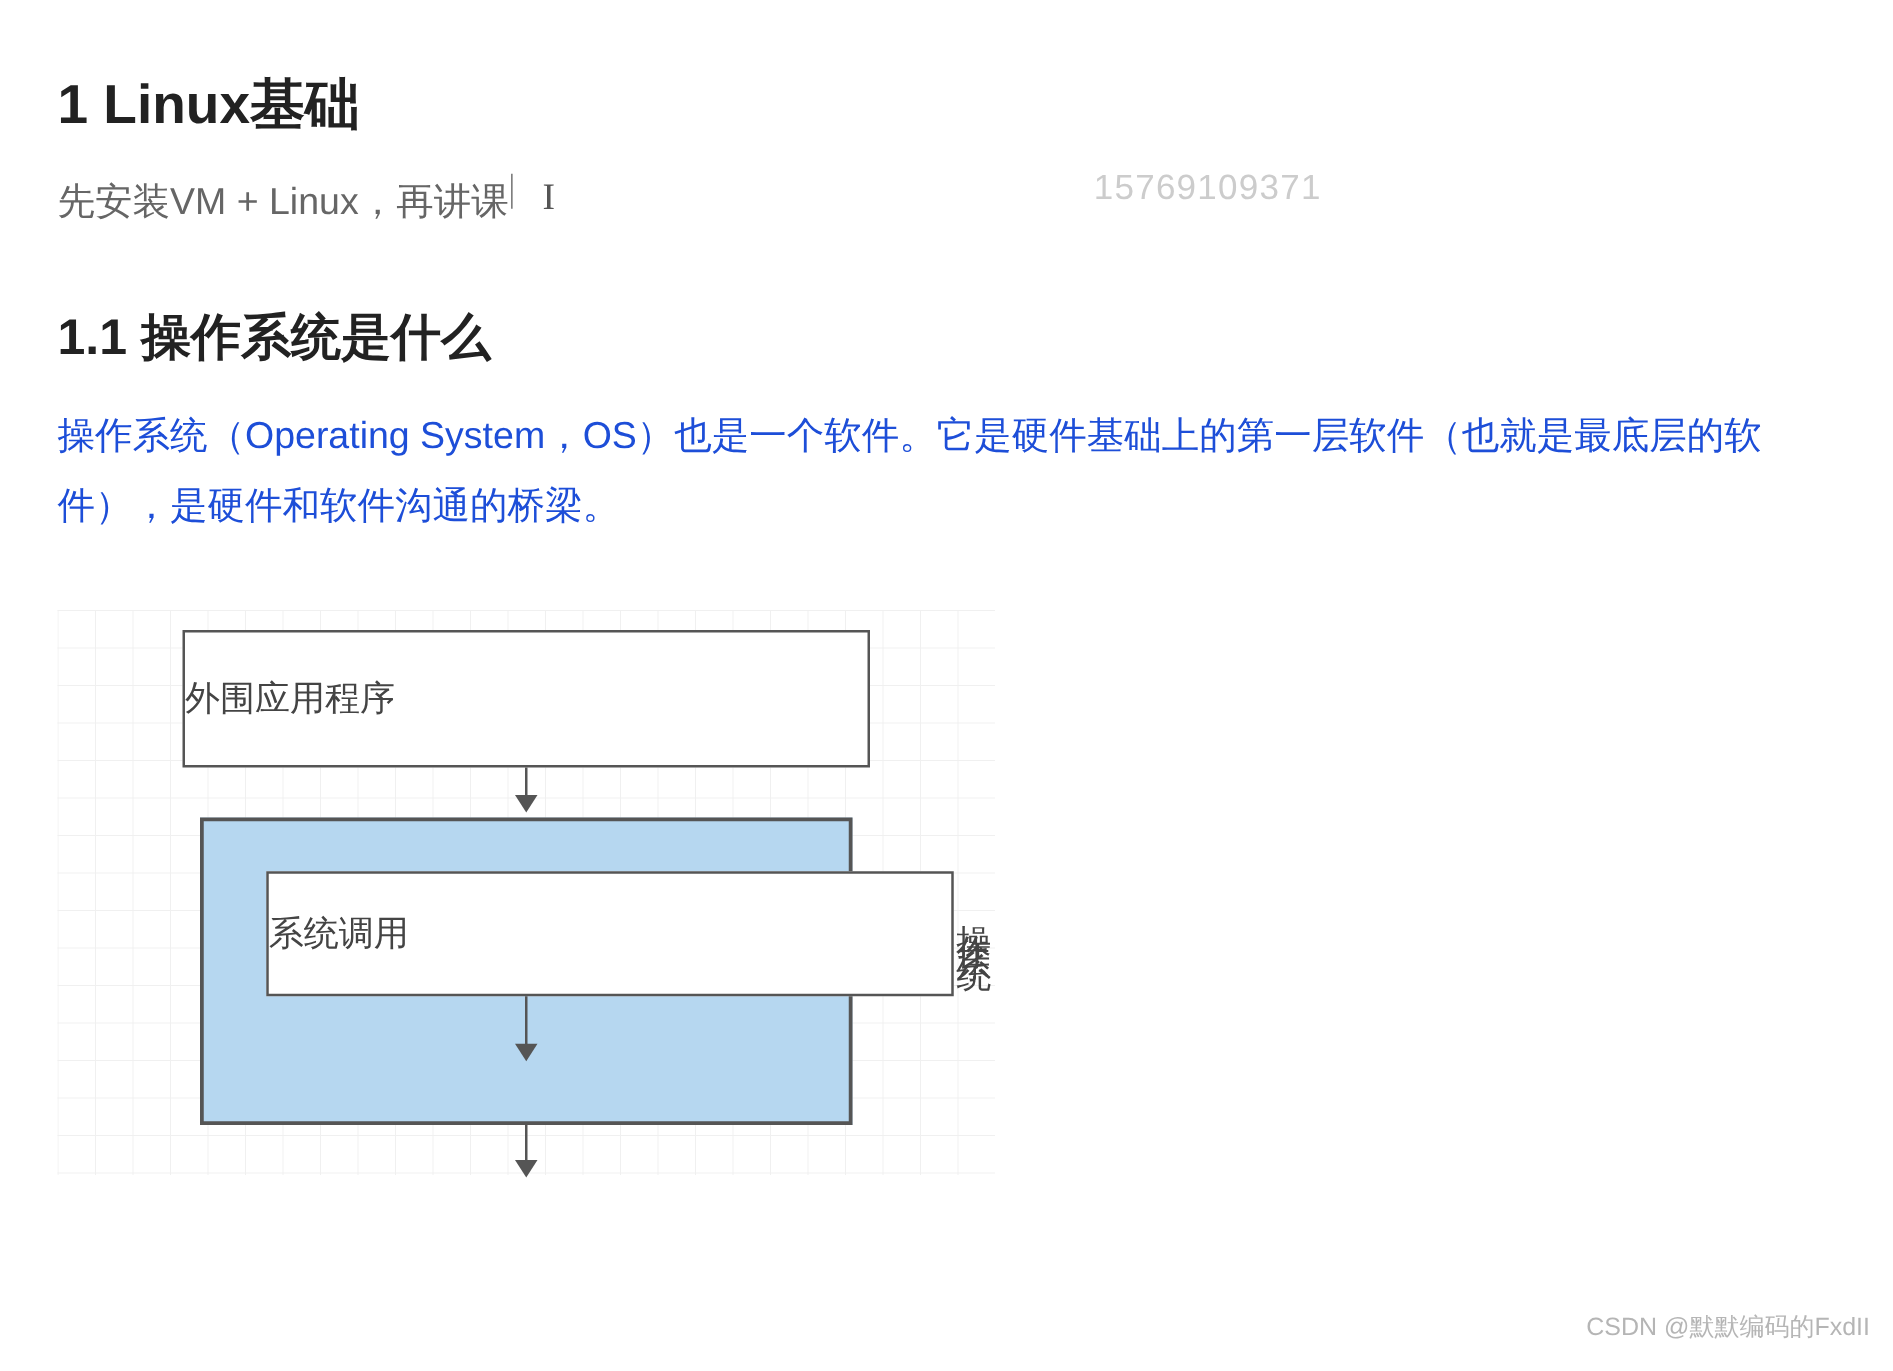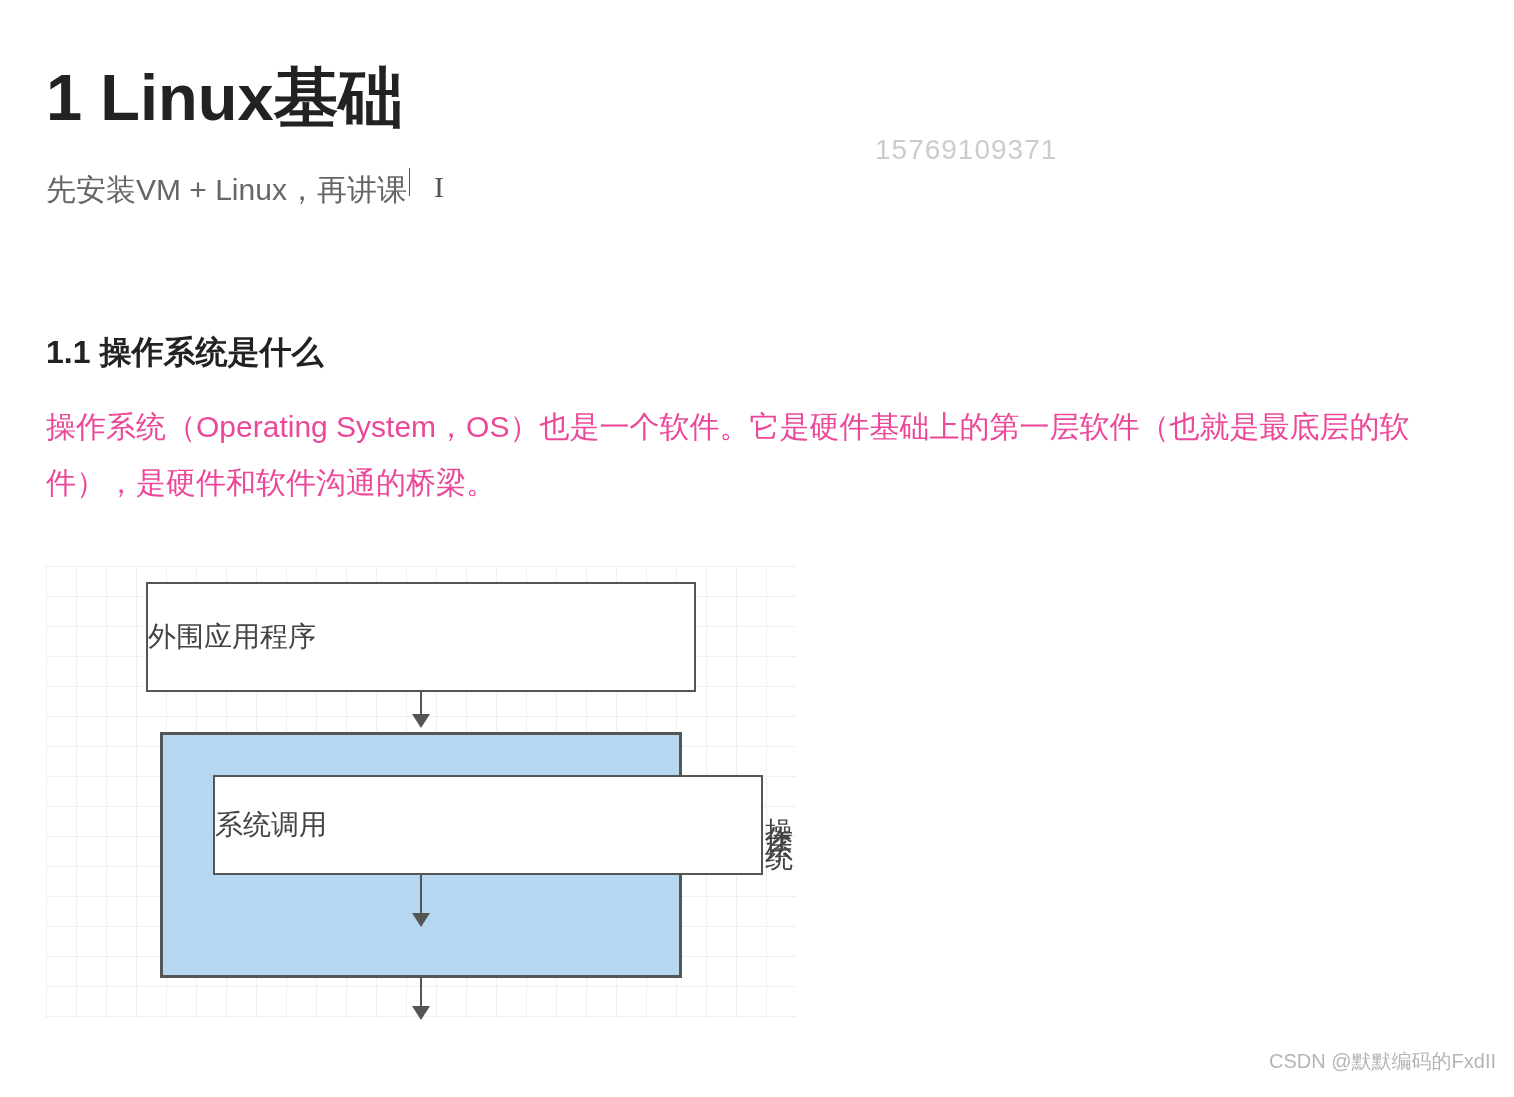--- a/index.html
+++ b/index.html
@@ -9,21 +9,21 @@
       background: #ffffff;
       font-family: "Microsoft YaHei", "PingFang SC", sans-serif;
       color: #333;
       position: relative;
       overflow: hidden;
     }
     .page {
       padding: 54px 46px 0 46px;
     }
     .h1 {
-      font-size: 65px;
+      font-size: 44px;
       font-weight: 700;
       color: #222;
       letter-spacing: 0px;
       margin-bottom: 28px;
     }
     .intro-row {
       display: flex;
       align-items: flex-start;
     }
     .intro-text {
@@ -50,29 +50,29 @@
     }
     .watermark-id {
       position: absolute;
       left: 875px;
       top: 134px;
       font-size: 28px;
       color: #cccccc;
       letter-spacing: 1px;
     }
     .h2 {
-      font-size: 32px;
+      font-size: 40px;
       font-weight: 700;
       color: #222;
-      margin-top: 120px;
+      margin-top: 60px;
       margin-bottom: 24px;
     }
     .body-text {
       font-size: 30px;
-      color: #ec4899;
+      color: #1d4ed8;
       line-height: 1.85;
       font-weight: 400;
     }
     .diagram-wrap {
       margin-top: 56px;
       position: relative;
       display: inline-block;
     }
     .grid-bg {
       position: absolute;

